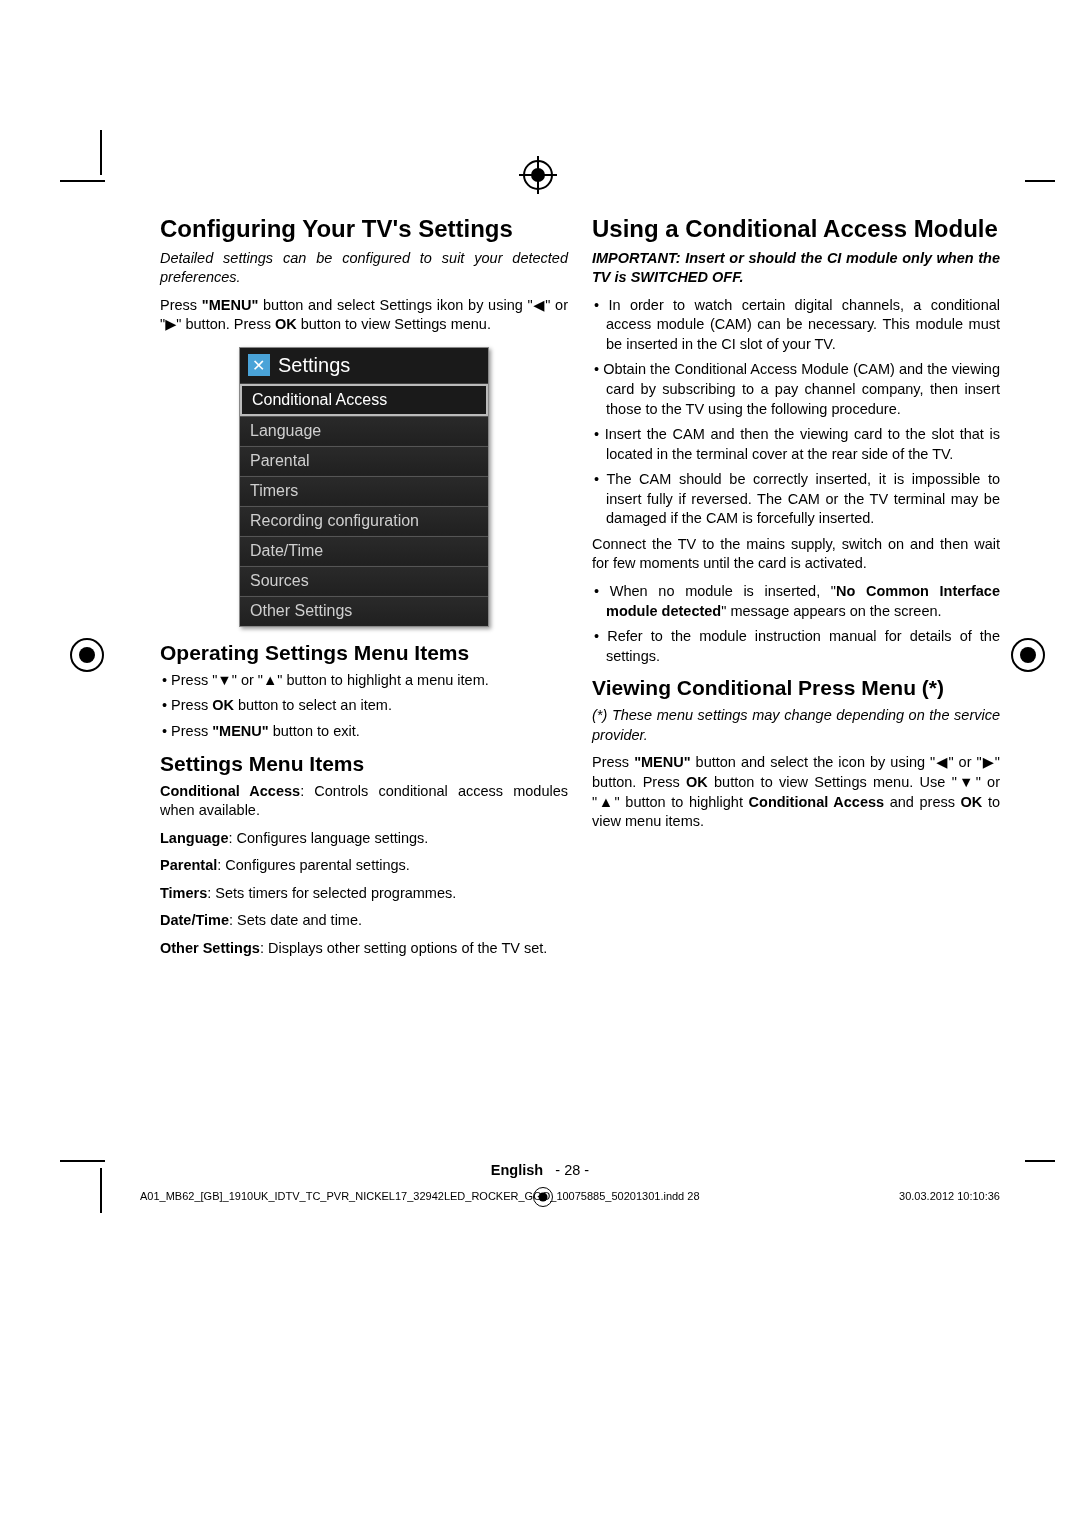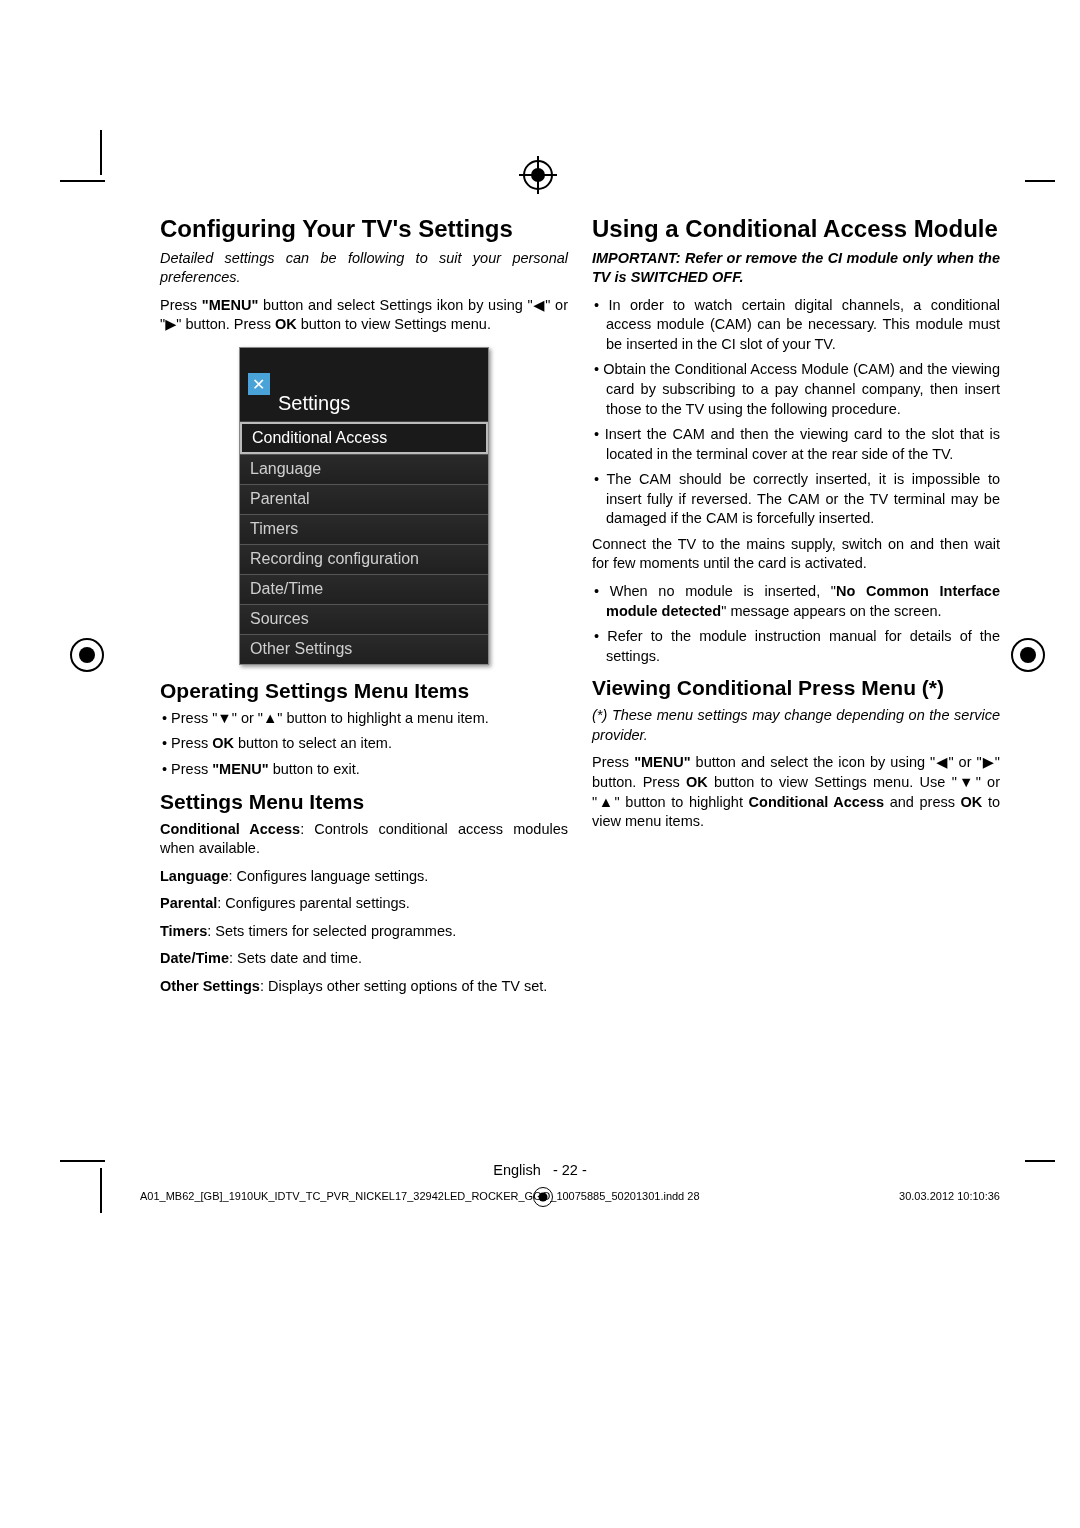--- a/index.html
+++ b/index.html
@@ -43,34 +43,34 @@
   
   .menu-shot {
     width: 250px; margin: 12px auto 14px auto; background: #1e1e1e; border: 1px solid #888;
     box-shadow: 2px 2px 4px rgba(0,0,0,0.4);
   }
   .menu-title-row {
     display:flex; align-items:center; background:#1a1a1a; padding:6px 8px; border-bottom:1px solid #444;
   }
   .menu-icon { width:22px; height:22px; background:#4aa3d8; margin-right:8px; position:relative;}
   .menu-icon::before { content:"✕"; color:#fff; font-size:16px; position:absolute; top:2px; left:4px;}
-  .menu-title { color:#fff; font-family:"Trebuchet MS",sans-serif; font-size:20px;margin-top:38px;}
+  .menu-title { color:#fff; font-family:"Trebuchet MS",sans-serif; font-size:20px;}
   .menu-item {
     color:#cfcfcf; font-family:"Trebuchet MS",sans-serif; font-size:16px;
     padding:5px 10px; border-top:1px solid #555; border-bottom:1px solid #222;
     background: linear-gradient(#2a2a2a,#202020);
   }
   .menu-item.selected {
     background: #1a1a1a; border:2px solid #bbb; color:#fff;
   }
 
   .footer {
     position:absolute; left:0; right:0; top:1162px; text-align:center; font-size:14.5px;
   }
-  .footer b { font-weight:normal; }
+  .footer b { font-weight:bold; }
   .footer-meta {
     position:absolute; left:140px; right:80px; top:1190px; font-size:11px;
     display:flex; justify-content:space-between; align-items:center;
   }
   .footer-reg { width:20px; height:20px; border:1.5px solid #000; border-radius:50%; position:relative; margin:0 4px; display:inline-block; vertical-align:middle;}
   .footer-reg::before { content:""; position:absolute; top:50%; left:50%; transform:translate(-50%,-50%); width:9px; height:9px; background:#000; border-radius:50%;}
 </style>
 </head>
 <body>
 
@@ -85,21 +85,21 @@
     <div class="cross-h"></div>
     <div class="cross-v"></div>
   </div>
 <div class="reg-side" style="left:70px; top:638px;"></div>
 <div class="reg-side" style="right:35px; top:638px;"></div>
 
 <div class="page">
 
   <div class="col">
     <h1>Configuring Your TV's Settings</h1>
-    <p class="intro-italic">Detailed settings can be following to suit your personal preferences.</p>
+    <p class="intro-italic">Detailed settings can be configured to suit your detected preferences.</p>
     <p>Press <b>"MENU"</b> button and select Settings ikon by using "◀" or "▶" button. Press <b>OK</b> button to view Settings menu.</p>
 
     <div class="menu-shot">
       <div class="menu-title-row">
         <span class="menu-icon"></span>
         <span class="menu-title">Settings</span>
       </div>
       <div id="menu-items">
           <div class="menu-item selected">Conditional Access</div>
           <div class="menu-item">Language</div>
@@ -121,38 +121,38 @@
     <p><b>Conditional Access</b>: Controls conditional access modules when available.</p>
     <p><b>Language</b>: Configures language settings.</p>
     <p><b>Parental</b>: Configures parental settings.</p>
     <p><b>Timers</b>: Sets timers for selected programmes.</p>
     <p><b>Date/Time</b>: Sets date and time.</p>
     <p><b>Other Settings</b>: Displays other setting options of the TV set.</p>
   </div>
 
   <div class="col">
     <h1>Using a Conditional Access Module</h1>
-    <p class="important">IMPORTANT: Refer or remove the CI module only when the TV is SWITCHED OFF.</p>
+    <p class="important">IMPORTANT: Insert or should the CI module only when the TV is SWITCHED OFF.</p>
     <div class="bullet">In order to watch certain digital channels, a conditional access module (CAM) can be necessary. This module must be inserted in the CI slot of your TV.</div>
     <div class="bullet">Obtain the Conditional Access Module (CAM) and the viewing card by subscribing to a pay channel company, then insert those to the TV using the following procedure.</div>
     <div class="bullet">Insert the CAM and then the viewing card to the slot that is located in the terminal cover at the rear side of the TV.</div>
     <div class="bullet">The CAM should be correctly inserted, it is impossible to insert fully if reversed. The CAM or the TV terminal may be damaged if the CAM is forcefully inserted.</div>
     <p>Connect the TV to the mains supply, switch on and then wait for few moments until the card is activated.</p>
     <div class="bullet">When no module is inserted, "<b>No Common Interface module detected</b>" message appears on the screen.</div>
     <div class="bullet">Refer to the module instruction manual for details of the settings.</div>
 
     <h2>Viewing Conditional Press Menu (*)</h2>
     <p class="intro-italic">(*) These menu settings may change depending on the service provider.</p>
     <p>Press <b>"MENU"</b> button and select the icon by using "◀" or "▶" button. Press <b>OK</b> button to view Settings menu. Use "▼" or "▲" button to highlight <b>Conditional Access</b> and press <b>OK</b> to view menu items.</p>
   </div>
 </div>
 
 <div class="footer">
   <b>English</b>&nbsp;&nbsp;
-  <span>- 22 -</span>
+  <span>- 28 -</span>
 </div>
 <div class="footer-meta">
   <span style="display:flex; align-items:center;">
     <span>A01_MB62_[GB]_1910UK_IDTV_TC_PVR_NICKEL17_32942LED_ROCKER_GGO_10075885_50201301.indd   28</span>
   </span>
   <span>30.03.2012   10:10:36</span>
 </div>
 <span class="footer-reg" style="position:absolute; left:529px; top:1187px;"></span>
 
 </body></html>

